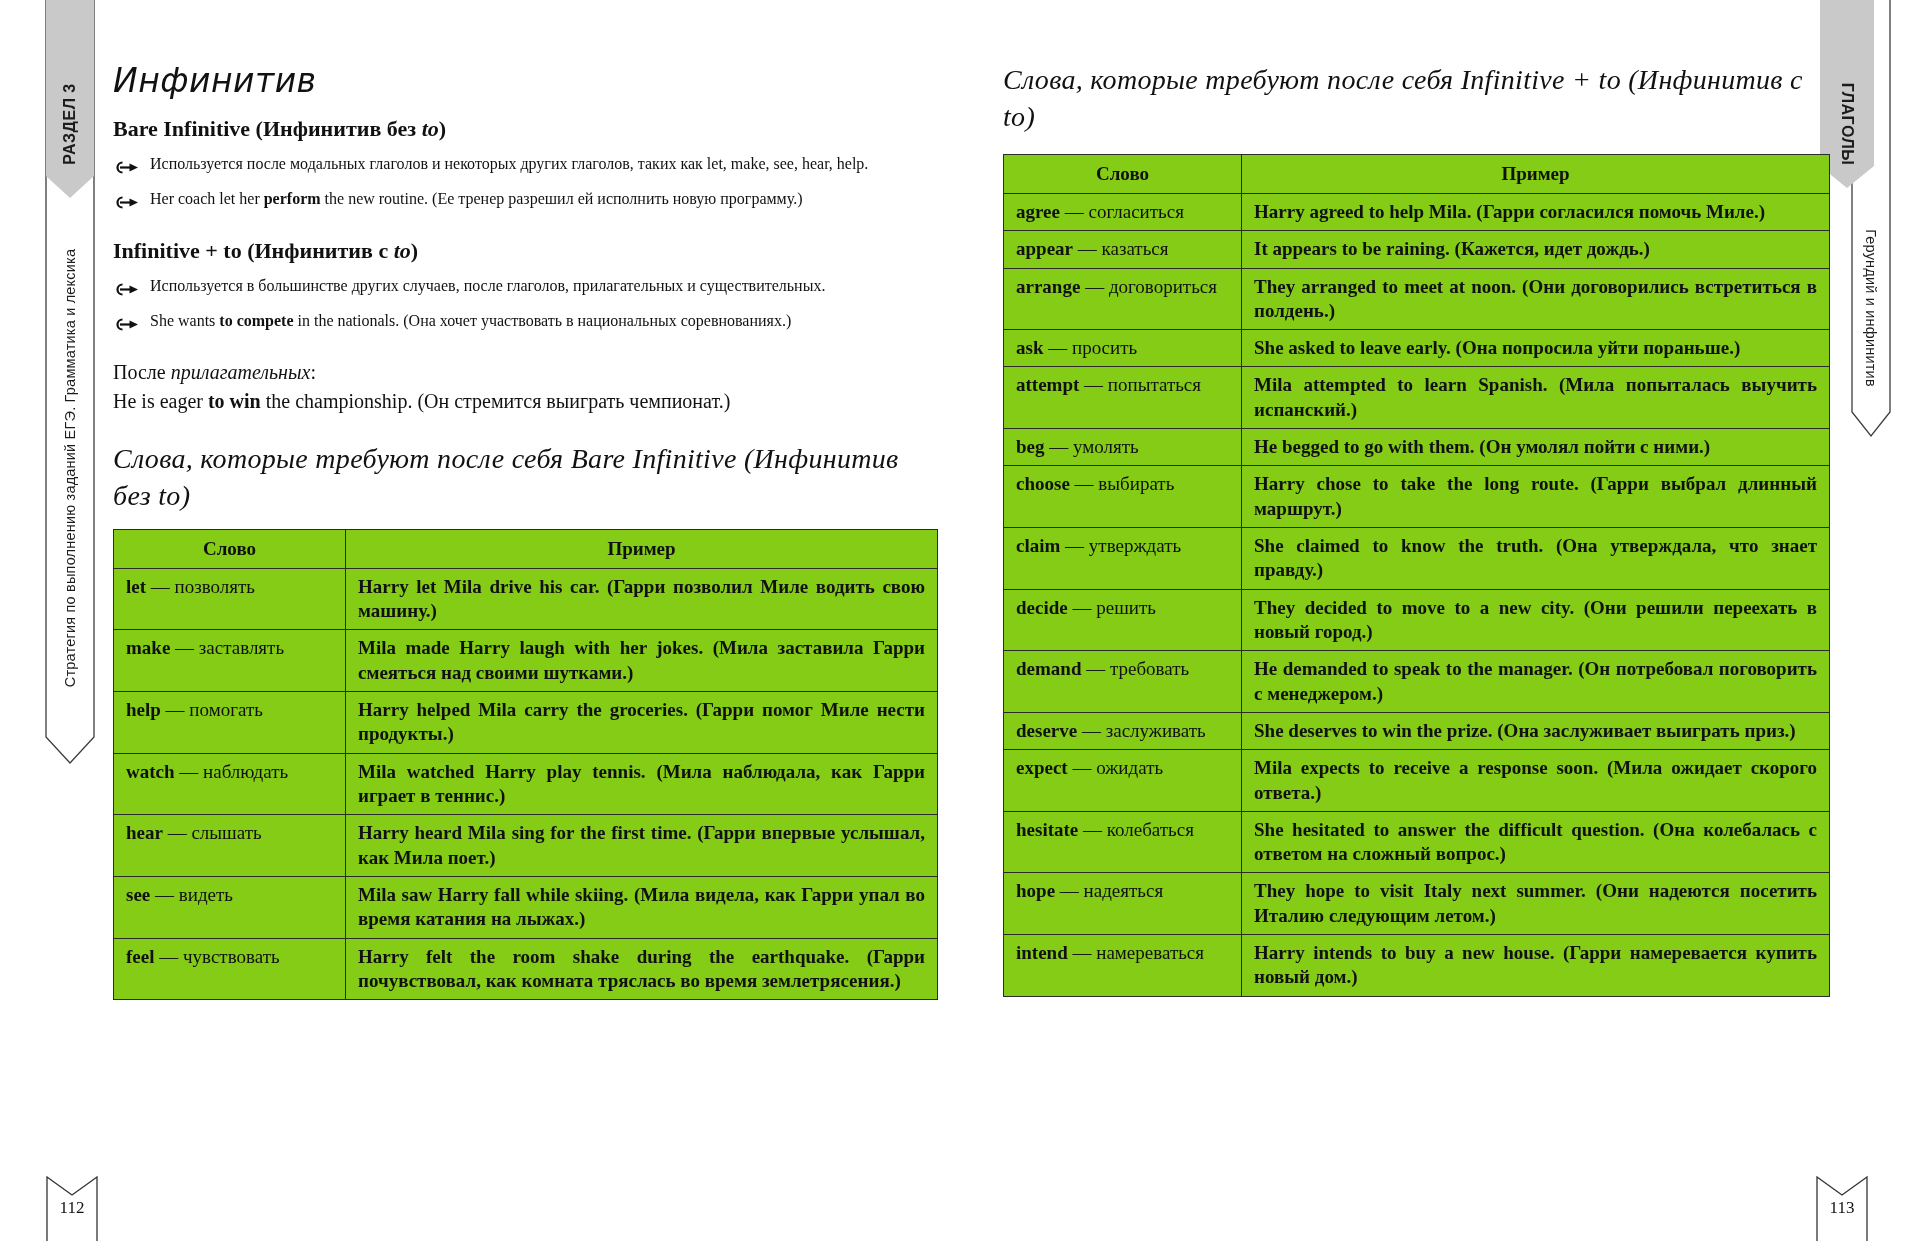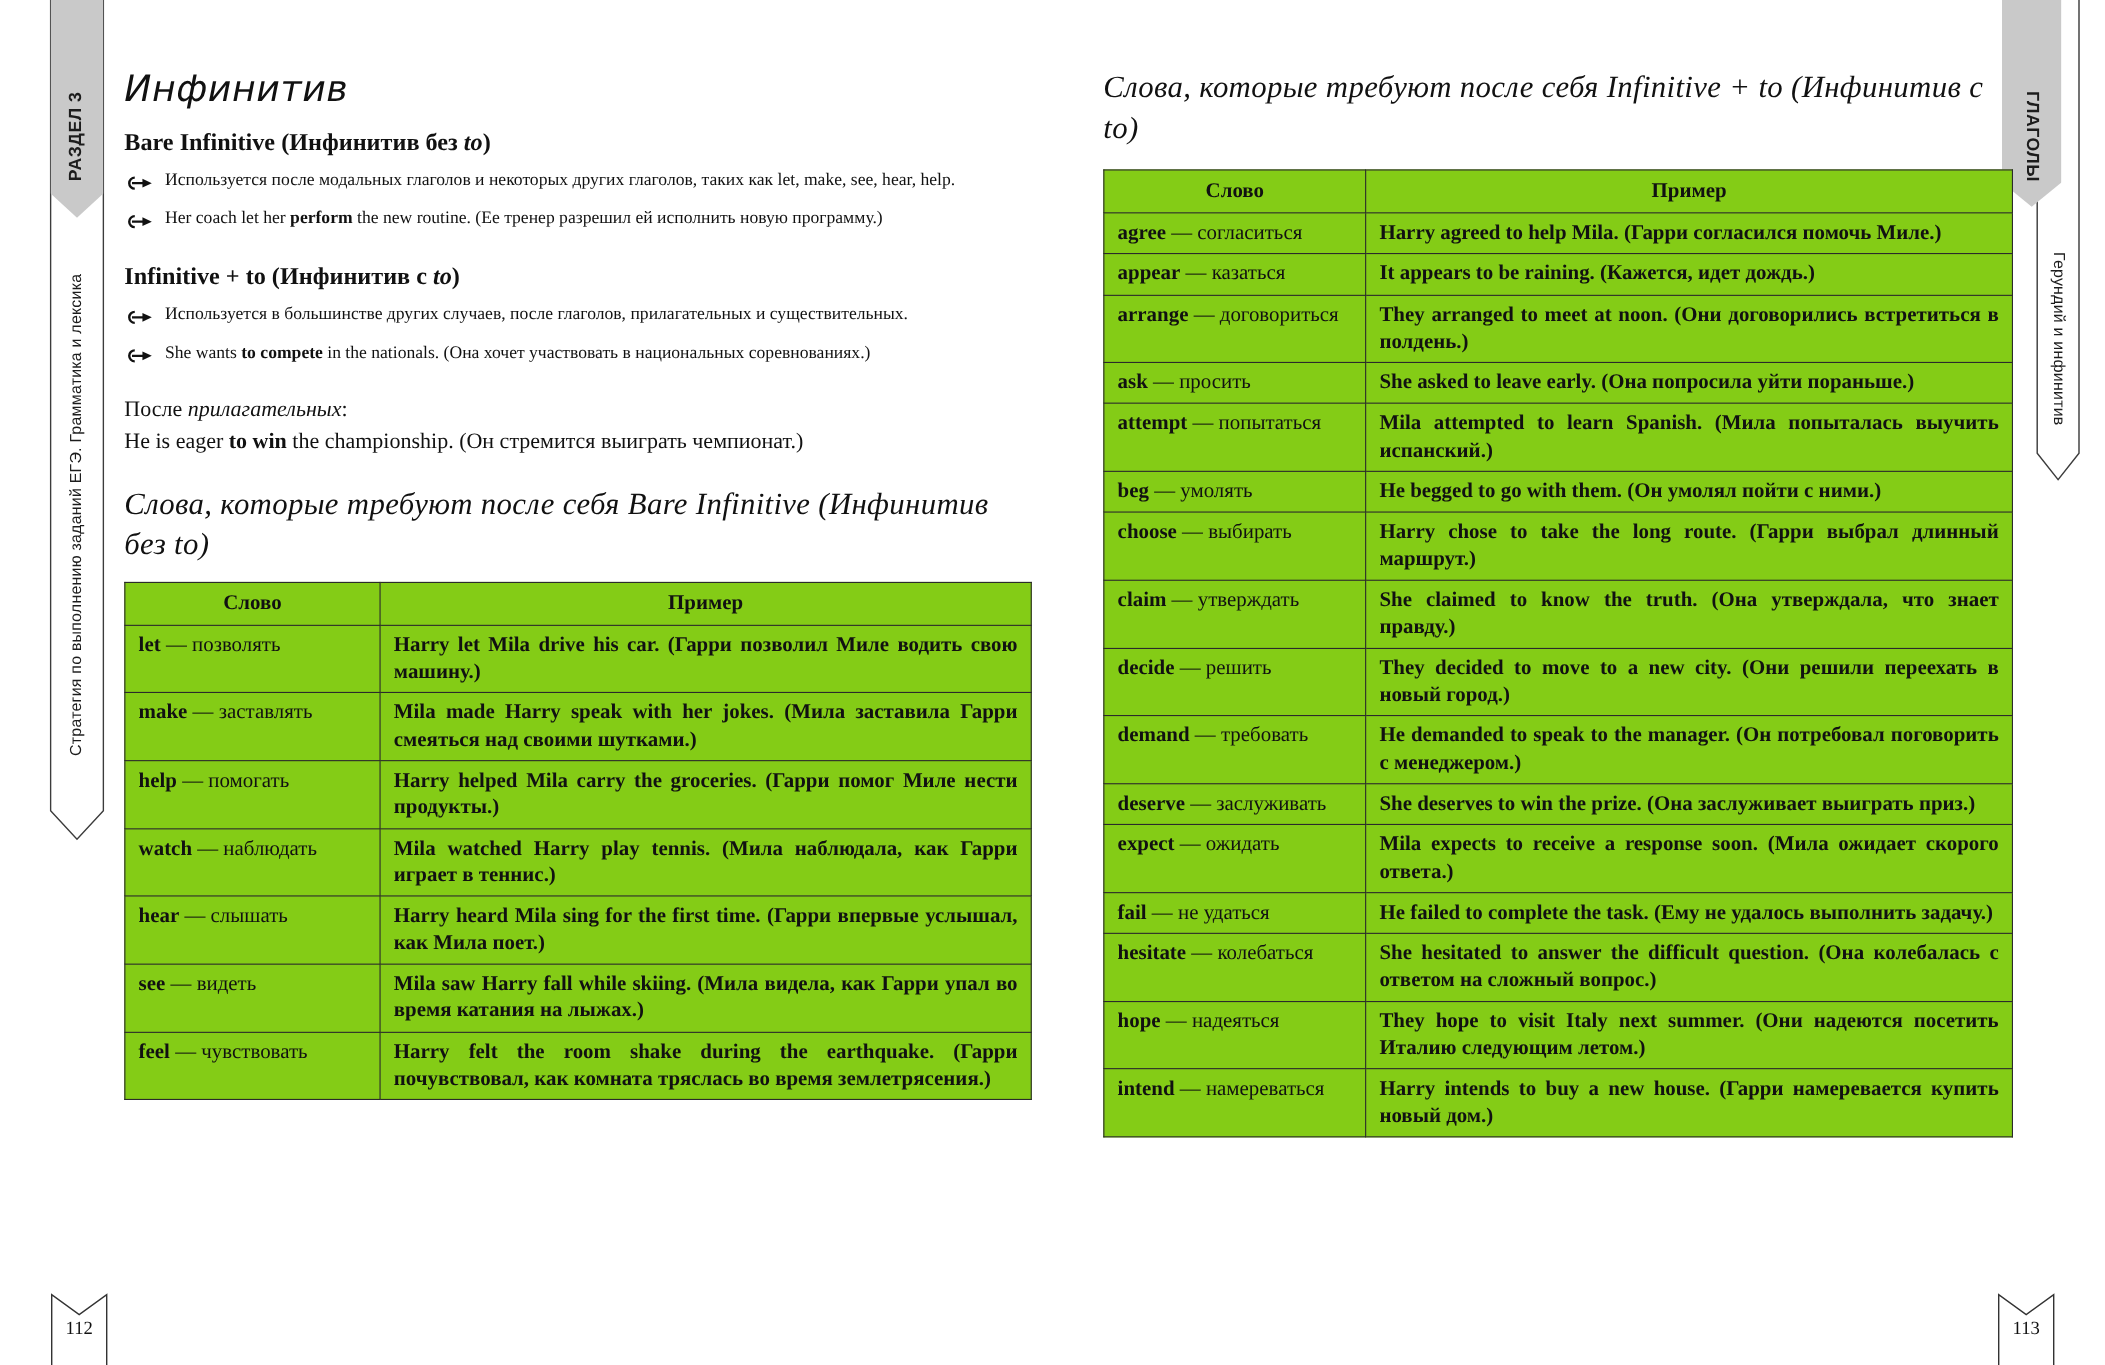--- a/index.html
+++ b/index.html
@@ -164,21 +164,21 @@
     </thead>
     <tbody>
 
         <tr>
           <td class="word"><b>let</b> — позволять</td>
           <td class="example">Harry <b>let</b> Mila <b>drive</b> his car. (Гарри позволил Миле водить свою машину.)</td>
         </tr>
 
         <tr>
           <td class="word"><b>make</b> — заставлять</td>
-          <td class="example">Mila <b>made</b> Harry <b>speak</b> with her jokes. (Мила заставила Гарри смеяться над своими шутками.)</td>
+          <td class="example">Mila <b>made</b> Harry <b>laugh</b> with her jokes. (Мила заставила Гарри смеяться над своими шутками.)</td>
         </tr>
 
         <tr>
           <td class="word"><b>help</b> — помогать</td>
           <td class="example">Harry <b>helped</b> Mila <b>carry</b> the groceries. (Гарри помог Миле нести продукты.)</td>
         </tr>
 
         <tr>
           <td class="word"><b>watch</b> — наблюдать</td>
           <td class="example">Mila <b>watched</b> Harry <b>play</b> tennis. (Мила наблюдала, как Гарри играет в теннис.)</td>
@@ -267,24 +267,20 @@
         <tr>
           <td class="word"><b>deserve</b> — заслуживать</td>
           <td class="example">She <b>deserves to win</b> the prize. (Она заслуживает выиграть приз.)</td>
         </tr>
 
         <tr>
           <td class="word"><b>expect</b> — ожидать</td>
           <td class="example">Mila <b>expects to receive</b> a response soon. (Мила ожидает скорого ответа.)</td>
         </tr>
 
-        <tr>
-          <td class="word"><b>fail</b> — не удаться</td>
-          <td class="example">He <b>failed to complete</b> the task. (Ему не удалось выполнить задачу.)</td>
-        </tr>
 
         <tr>
           <td class="word"><b>hesitate</b> — колебаться</td>
           <td class="example">She <b>hesitated to answer</b> the difficult question. (Она колебалась с ответом на сложный вопрос.)</td>
         </tr>
 
         <tr>
           <td class="word"><b>hope</b> — надеяться</td>
           <td class="example">They <b>hope to visit</b> Italy next summer. (Они надеются посетить Италию следующим летом.)</td>
         </tr>

